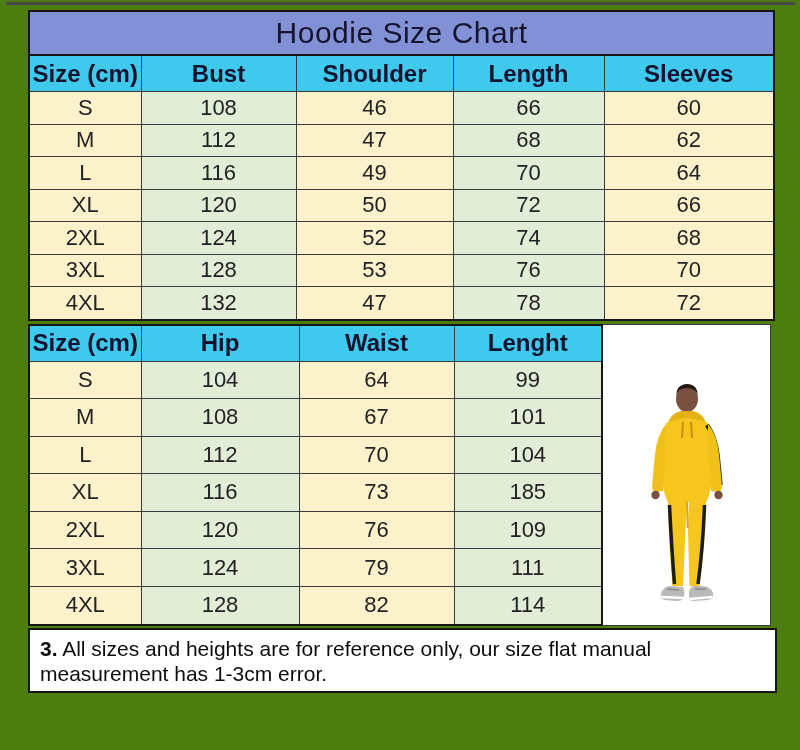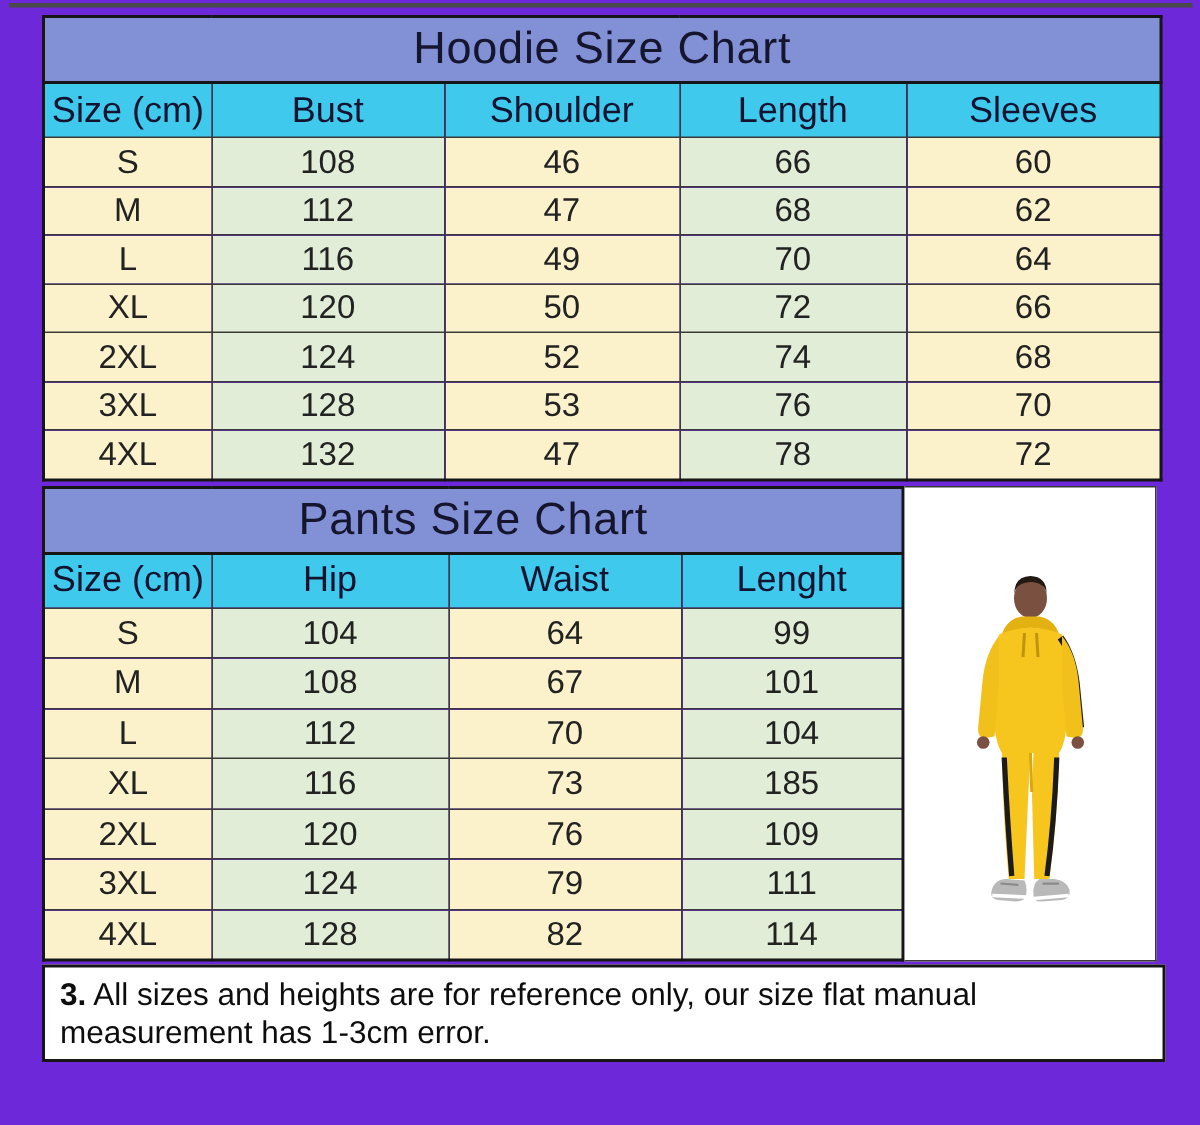--- a/index.html
+++ b/index.html
@@ -1,35 +1,35 @@
 <!DOCTYPE html>
 <html><head>
 <meta charset="utf-8">
 <style>
   html,body{margin:0;padding:0;background:#ffffff;}
   .page{
-    position:relative;width:800px;height:750px;background:#6d28d9;
+    position:relative;width:800px;height:750px;background:#4d7c0f;
     font-family:"Liberation Sans","DejaVu Sans",sans-serif;color:#1c1c1c;overflow:hidden;
   }
   .top-rule{position:absolute;left:6px;top:2px;width:789px;height:3px;background:#4a4a4a;}
   .content{position:absolute;left:28px;top:10px;width:747px;}
 
   table.size-table{border-collapse:collapse;table-layout:fixed;}
   table.hoodie{width:745px;}
   table.pants{width:575px;}
   .size-table th,.size-table td{
     border:1.5px solid #3a3a3a;text-align:center;vertical-align:middle;
     overflow:hidden;white-space:nowrap;
   }
   tr.title-row th{
     background:#8291d6;height:40px;font-size:30px;font-weight:normal;
     color:#15152e;letter-spacing:.5px;border:2px solid #161616;
   }
   tr.header-row th{
-    background:#3fc9ec;height:33px;font-size:24px;font-weight:normal;color:#13132f;
+    background:#3fc9ec;height:33px;font-size:24px;font-weight:bold;color:#13132f;
   }
   .size-table tbody td{height:30px;font-size:22px;color:#222222;}
   table.hoodie tbody td{height:29.5px;}
   table.pants tbody td{height:30.5px;}
   .size-table tbody td:nth-child(odd){background:#fbf2cc;}
   .size-table tbody td:nth-child(even){background:#e1edd7;}
   .size-table{border:2px solid #161616;}
 
   .pants-section{display:flex;align-items:stretch;margin-top:3px;}
   .model-box{
@@ -127,23 +127,20 @@
 
     <div class="pants-section">
       <table class="size-table pants">
         <colgroup>
           <col style="width:112px">
             <col style="width:158px">
             <col style="width:155px">
             <col style="width:148px">
         </colgroup>
         <thead>
-          <tr class="title-row">
-            <th colspan="4">Pants Size Chart</th>
-          </tr>
           <tr class="header-row">
               <th>Size (cm)</th>
               <th>Hip</th>
               <th>Waist</th>
               <th>Lenght</th>
             </tr>
         </thead>
         <tbody>
             <tr>
               <td>S</td>

